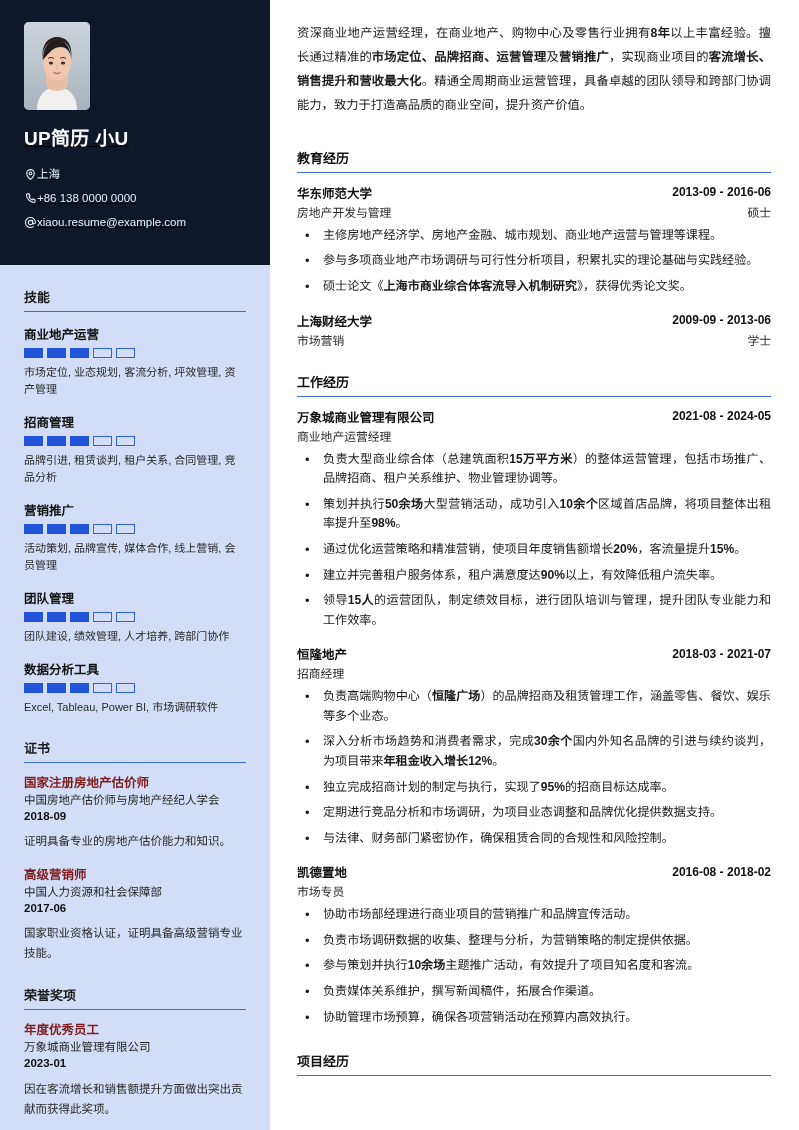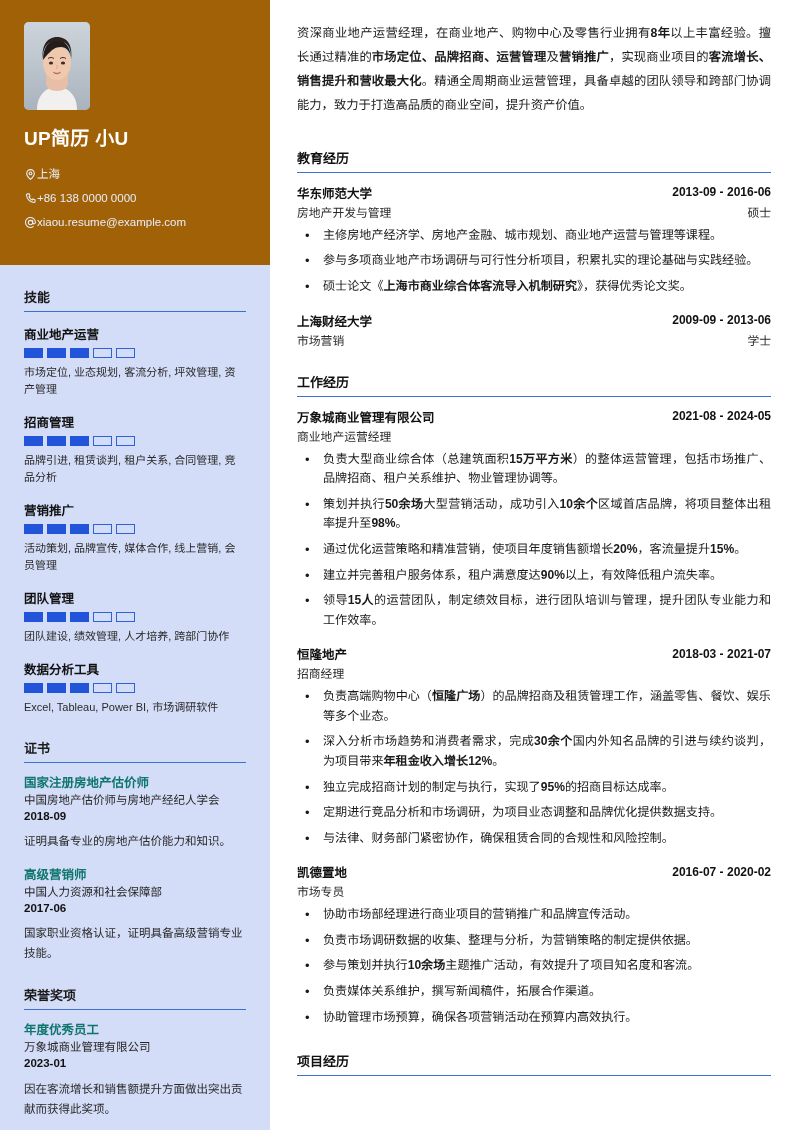--- a/index.html
+++ b/index.html
@@ -20,23 +20,24 @@
 
   
   .sidebar {
     width: 270px;
     flex: 0 0 270px;
     background: #d4ddf7;
     position: relative;
     overflow: hidden;
   }
   .sidebar-header {
-    background: #a16207;
+    background: #0f172a;
     padding: 22px 24px 26px 24px;
     min-height: 255px;
+    text-decoration: underline;
   }
   .photo {
     width: 66px;
     height: 88px;
     border-radius: 5px;
     overflow: hidden;
     background: #b9c2cc;
     margin-bottom: 18px;
     position: relative;
   }
@@ -97,21 +98,21 @@
   .skill-desc {
     font-size: 11px;
     color: #2a2a2a;
     line-height: 1.55;
   }
 
   .cert { margin-bottom: 16px; }
   .cert-name {
     font-size: 12.5px;
     font-weight: 700;
-    color: #0f766e;
+    color: #7f1d1d;
     line-height: 1.35;
   }
   .cert-org {
     font-size: 11.5px;
     color: #262626;
     line-height: 1.4;
   }
   .cert-date {
     font-size: 11.5px;
     font-weight: 700;
@@ -434,21 +435,21 @@
               <li>负责高端购物中心（<b>恒隆广场</b>）的品牌招商及租赁管理工作，涵盖零售、餐饮、娱乐等多个业态。</li>
               <li>深入分析市场趋势和消费者需求，完成<b>30余个</b>国内外知名品牌的引进与续约谈判，为项目带来<b>年租金收入增长12%</b>。</li>
               <li>独立完成招商计划的制定与执行，实现了<b>95%</b>的招商目标达成率。</li>
               <li>定期进行竞品分析和市场调研，为项目业态调整和品牌优化提供数据支持。</li>
               <li>与法律、财务部门紧密协作，确保租赁合同的合规性和风险控制。</li>
             </ul>
           </div>
           <div class="entry">
             <div class="entry-top">
               <div class="entry-org">凯德置地</div>
-              <div class="entry-date">2016-07 - 2020-02</div>
+              <div class="entry-date">2016-08 - 2018-02</div>
             </div>
             <div class="entry-sub">
               <div class="entry-role">市场专员</div>
             </div>
             <ul class="bullets">
               <li>协助市场部经理进行商业项目的营销推广和品牌宣传活动。</li>
               <li>负责市场调研数据的收集、整理与分析，为营销策略的制定提供依据。</li>
               <li>参与策划并执行<b>10余场</b>主题推广活动，有效提升了项目知名度和客流。</li>
               <li>负责媒体关系维护，撰写新闻稿件，拓展合作渠道。</li>
               <li>协助管理市场预算，确保各项营销活动在预算内高效执行。</li>

